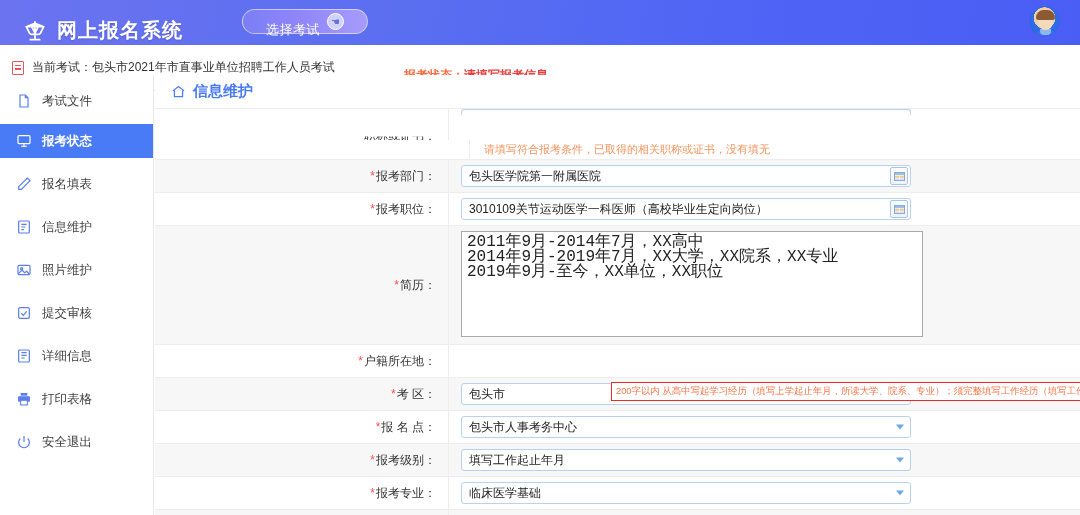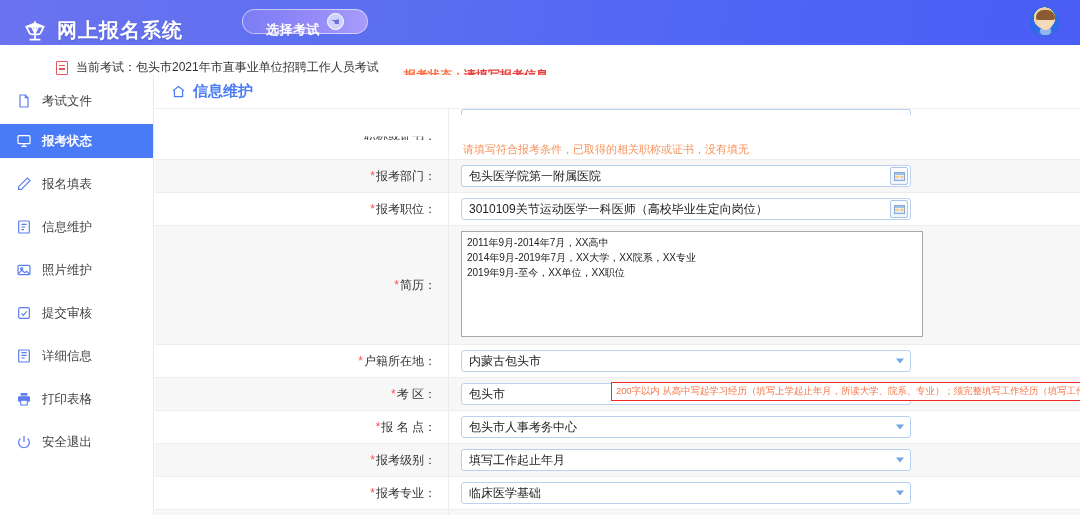--- a/index.html
+++ b/index.html
@@ -26,21 +26,21 @@
   }
   .exam-pill {
     position: absolute; left: 242px; top: 9px;
     width: 126px; height: 25px; border-radius: 13px;
     background: linear-gradient(90deg, #7b7ef5 0%, #8f86f8 45%, #a79bfb 100%);
     border: 1px solid rgba(255,255,255,.55);
     display: flex; align-items: center; justify-content: center;
     cursor: pointer;
   }
   .exam-pill-label {
-    color: #ffffff; font-size: 13px; font-weight: bold; letter-spacing: .5px; margin-top: 16px;
+    color: #ffffff; font-size: 13px; font-weight: normal; letter-spacing: .5px; margin-top: 16px;
   }
   .hand-icon {
     width: 17px; height: 17px; border-radius: 50%;
     background: #cfd2fa; border: 1px solid #ffffff;
     margin-left: 7px; display:flex; align-items:center; justify-content:center;
     font-size: 10px; color:#6a6fd8; line-height: 1;
   }
   .avatar {
     position: absolute; right: 20px; top: 6px;
     width: 31px; height: 31px; border-radius: 50%;
@@ -62,21 +62,21 @@
   }
   .avatar .collar {
     position:absolute; left:10px; top:22px; width:11px; height:6px;
     background:#8fb6ee; border-radius: 0 0 4px 4px;
   }
 
   
   .statusbar {
     position: absolute; left: 0; top: 45px; width: 1080px; height: 46px;
     background: #ffffff; border-bottom: 1px solid #e6e6e6;
-    display: flex; align-items: center; padding-left: 44px;
+    display: flex; align-items: center;
   }
   .doc-icon {
     width: 12px; height: 14px; margin-left: 12px; margin-right: 8px;
     border: 1.5px solid #e8545b; border-radius: 1px; position: relative;
     background:#fff;
   }
   .doc-icon:before, .doc-icon:after {
     content:""; position:absolute; left:2px; height:1.5px; background:#e8545b;
   }
   .doc-icon:before { top:3px; width:6px; }
@@ -166,23 +166,23 @@
   .caret {
     position: absolute; right: 6px; top: 50%; transform: translateY(-50%);
     width: 0; height: 0; border-left: 4.5px solid transparent;
     border-right: 4.5px solid transparent; border-top: 5px solid #6ea8e8;
   }
 
   .resume-row .field { padding-left: 12px; }
   .textarea {
     width: 462px; height: 106px;
     border: 1px solid #a9a9a9; background: #ffffff;
-    padding: 3px 5px; font-size: 10px; line-height: 15px;
+    padding: 3px 5px; font-size: 16px; line-height: 15px;
     color: #222222; white-space: pre-wrap;
-    font-family: Liberation Sans, sans-serif;
+    font-family: Liberation Mono, monospace;
     overflow: hidden;
     cursor: text;
   }
 
   .hint-orange {
     font-size: 11px; color: #f7945e; padding: 2px 0 1px 2px;
   }
   .hint-red-box {
     position: absolute; left: 456px; top: 307px;
     width: 619px; height: 19px;
@@ -356,21 +356,21 @@
     <div class="form">
 
       <div class="row partial-row">
         <div class="label">
           <span class="partial-label-clip">职称或证书：</span>
         </div>
         <div class="field">
           <div class="partial-box"></div>
         </div>
       </div>
-      <div class="row" style="border-top:none; min-height:15px;">
+      <div class="row" style="border-top:none; min-height:15px;padding-left:21px;">
         <div class="label" style="min-height:15px; border-right:1px solid #ededed;"></div>
         <div class="field" style="padding-top:0;padding-bottom:1px;">
           <div class="hint-orange">请填写符合报考条件，已取得的相关职称或证书，没有填无</div>
         </div>
       </div>
 
       <div class="row shade">
         <div class="label">
           <span class="req">*</span>
             <span>报考部门：</span>
@@ -424,26 +424,20 @@
 2014年9月-2019年7月，XX大学，XX院系，XX专业
 2019年9月-至今，XX单位，XX职位</div>
         </div>
       </div>
 
       <div class="row">
         <div class="label">
           <span class="req">*</span>
             <span>户籍所在地：</span>
         </div>
-        <div class="field">
-          <div class="selectbox">
-            <span>内蒙古包头市</span>
-            <span class="caret"></span>
-          </div>
-        </div>
       </div>
 
       <div class="row shade">
         <div class="label">
           <span class="req">*</span>
             <span>考 区：</span>
         </div>
         <div class="field">
           <div class="selectbox">
             <span>包头市</span>

